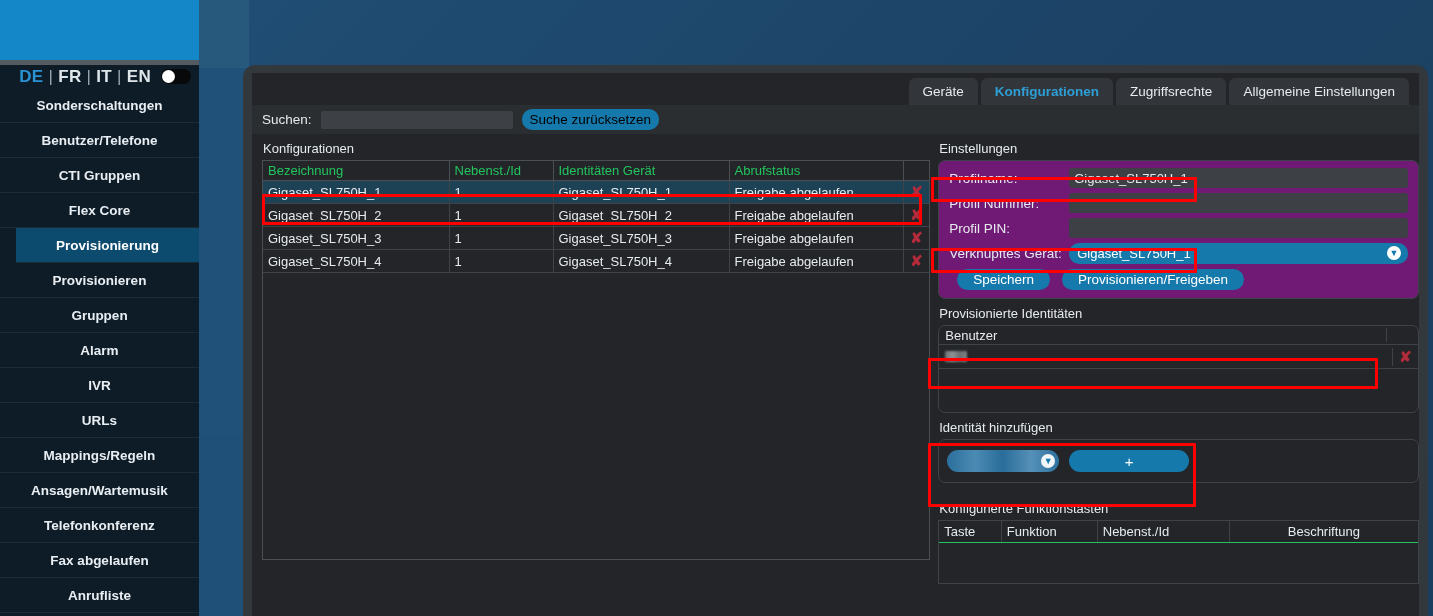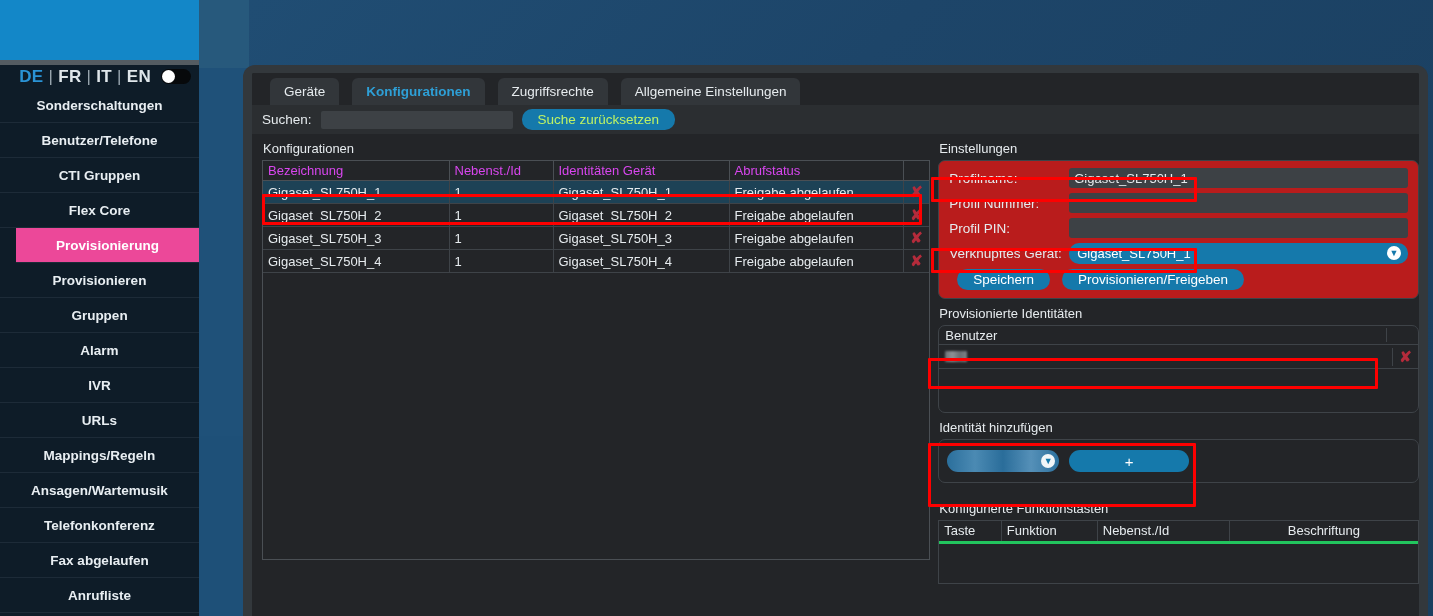--- a/index.html
+++ b/index.html
@@ -45,21 +45,21 @@
     position: absolute; left: 1px; top: 1px; width: 13px; height: 13px;
     border-radius: 50%; background: #fff;
   }
   .nav-item {
     height: 35px; line-height: 35px; text-align: center;
     color: #e8eef2; font-size: 13.5px; font-weight: bold;
     border-bottom: 1px solid #1d2b38;
     background: #0e1c28;
     white-space: nowrap;
   }
-  .nav-item.active { background: #ec4899; color: #ffffff; margin-left: 16px; }
+  .nav-item.active { background: #0c4a6e; color: #ffffff; margin-left: 16px; }
 
   
   #bluestrip {
     position: absolute; left: 199px; top: 0; width: 50px; height: 616px;
     background: linear-gradient(180deg,#25587e 0%,#225party 0%,#235madeup 0%);
     background-color: #245a80;
     z-index: 4;
   }
   #bluestrip .seg1 { position:absolute; left:0; top:0; width:50px; height:68px; background:#27597c; }
   #bluestrip .seg2 { position:absolute; left:0; top:68px; width:50px; height:368px; background:#1f5179; }
@@ -77,23 +77,24 @@
   #panel-inner {
     width: 100%; height: 100%;
     background: #232528;
     border-radius: 2px;
     position: relative;
     overflow: hidden;
   }
 
   
   #tabs {
-    display: flex; align-items: flex-end; gap: 13px;
+    display: flex; align-items: flex-end; gap: 3px;
     padding: 6px 10px 0 18px; height: 32px;
     background: #232528;
+    justify-content: flex-end;
   }
   .tab {
     background: #32363a;
     color: #e6ebee;
     font-size: 13.5px;
     padding: 5px 14px 5px 14px;
     border-radius: 6px 6px 0 0;
     line-height: 17px;
     white-space: nowrap;
     cursor: pointer;
@@ -108,22 +109,22 @@
     height: 29px;
   }
   #searchrow .lbl { color: #e6ebee; font-size: 13.5px; }
   #search-input {
     width: 192px; height: 18px;
     background: #3d4145; border: none; border-radius: 2px;
     color: #e6ebee; font-size: 12px; padding: 0 4px;
     font-family: "Liberation Sans", sans-serif;
   }
   #reset-btn {
-    background: #1579ab; color: #bef264; border: none;
-    border-radius: 10px; height: 21px; padding: 0 16px;
+    background: #1579ab; color: #000000; border: none;
+    border-radius: 10px; height: 21px; padding: 0 8px;
     font-size: 13.5px; cursor: pointer;
     font-family: "Liberation Sans", sans-serif;
   }
 
   
   #body-cols {
     display: flex; gap: 0; padding: 0 0 0 0;
     height: calc(100% - 61px);
     background: #232528;
   }
@@ -134,21 +135,21 @@
     color: #e6ebee; font-size: 13px; margin: 0 0 4px 1px;
     line-height: 15px;
   }
 
   
   table.grid {
     border-collapse: collapse; width: 100%;
     table-layout: fixed;
   }
   table.grid th {
-    background: #232528; color: #d946ef; font-size: 13px; font-weight: normal;
+    background: #232528; color: #22c55e; font-size: 13px; font-weight: normal;
     text-align: left; padding: 2px 5px; height: 20px;
     border: 1px solid #4a4f54; border-top: 1px solid #4a4f54;
   }
   table.grid td {
     color: #e6ebee; font-size: 13px; padding: 2px 5px; height: 23px;
     border-left: 1px solid #3e4348; border-right: 1px solid #3e4348;
     border-bottom: 1px solid #3e4348;
   }
   table.grid tr.sel td { background: #1d4256; }
   td.del { text-align: center; width: 26px; }
@@ -162,21 +163,21 @@
   }
   #cfg-table-wrap table { border: none; }
   #cfg-table-wrap table th:first-child { border-left: none; }
   #cfg-table-wrap table th:last-child { border-right: none; }
   #cfg-table-wrap table td:first-child { border-left: none; }
   #cfg-table-wrap table td:last-child { border-right: none; }
 
   
   .roundbox {
     border: 1px solid #3e4348; border-radius: 7px;
-    background: #b91c1c; padding: 6px 8px;
+    background: #701a75; padding: 6px 8px;
   }
   .frow { display: flex; align-items: center; margin-bottom: 5px; height: 20px; }
   .frow .flabel { color: #e6ebee; font-size: 13.5px; width: 120px; flex: none; }
   .finput {
     flex: 1; height: 20px; background: #3d4145; border: none; border-radius: 3px;
     color: #e6ebee; font-size: 13px; padding: 0 5px;
     font-family: "Liberation Sans", sans-serif;
   }
   .fselect {
     flex: 1; height: 21px; background: #1579ab; border: none; border-radius: 10px;
@@ -238,21 +239,21 @@
     border: none; color: #fff; font-size: 15px; cursor: pointer;
     font-family: "Liberation Sans", sans-serif;
   }
 
   
   #fk-wrap { border: 1px solid #3e4348; border-radius: 0; height: 64px; }
   table.fk { border-collapse: collapse; width: 100%; table-layout: fixed; }
   table.fk th {
     color: #e6ebee; font-size: 13px; font-weight: normal; text-align: left;
     padding: 2px 5px; height: 21px; border-right: 1px solid #3e4348;
-    border-bottom: 3px solid #22c55e;
+    border-bottom: 1px solid #22c55e;
   }
   table.fk th:last-child { border-right: none; text-align: center; }
 
   
   .anno {
     position: absolute; border: 3px solid #fe0000; z-index: 50;
     pointer-events: none; border-radius: 1px;
   }
 </style>
 </head>

